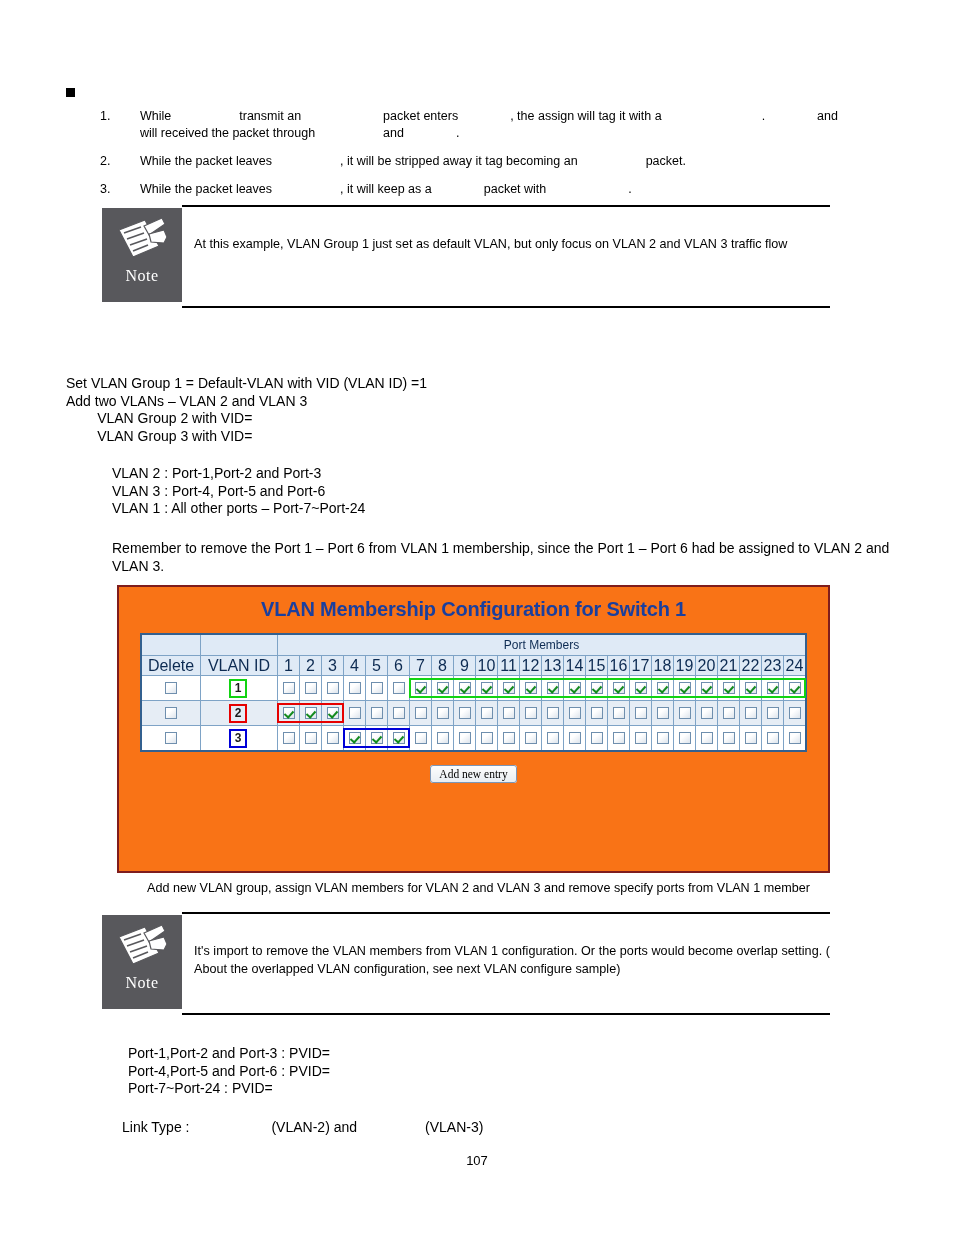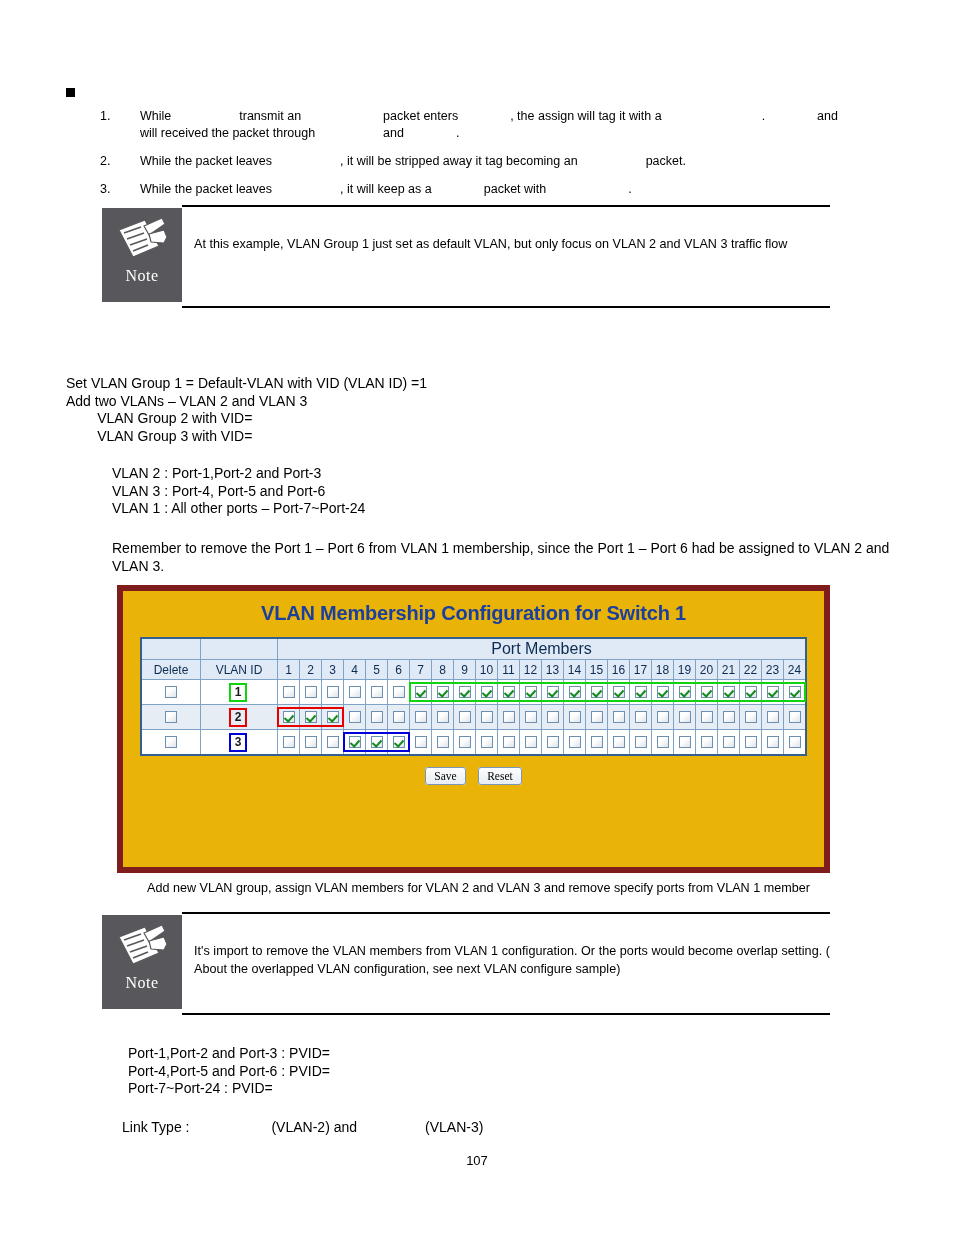--- a/index.html
+++ b/index.html
@@ -101,22 +101,22 @@
     white-space: pre-wrap;
   }
 
   
   .vlan-panel {
     position: absolute;
     left: 117px;
     top: 585px;
     width: 713px;
     height: 288px;
-    border: 6px solid #7f1d1d;
-    background: #eab308;
+    border: 2px solid #7f1d1d;
+    background: #f97316;
     box-sizing: border-box;
   }
   .vlan-title {
     text-align: center;
     color: #1a3f9e;
     font-weight: bold;
     font-size: 20px;
     margin-top: 11px;
     letter-spacing: -0.2px;
   }
@@ -163,28 +163,28 @@
     border: 1px solid #7ea3c6;
     padding: 0;
     text-align: center;
     font-weight: normal;
   }
   .hdr-blank, .hdr-pm {
     background: #dfeaf6;
     height: 20px;
     color: #0d2b52;
     font-weight: bold;
-    font-size: 16px;
+    font-size: 12px;
   }
   .hdr-sub {
     background: #dfeaf6;
     height: 19px;
     color: #0d2b52;
     font-weight: bold;
-    font-size: 12px;
+    font-size: 16px;
   }
   .col-delete { width: 58px; }
   .col-vid    { width: 74px; }
   .col-port   { width: 21px; }
   .row-body td { height: 24px; }
   .row-alt { background: #e6edf5; }
 
   .cb {
     display: inline-block;
     width: 12px;
@@ -428,23 +428,22 @@
           <td class="col-port port-cell"><span class="cb"></span></td>
           <td class="col-port port-cell"><span class="cb"></span></td>
           <td class="col-port port-cell"><span class="cb"></span></td>
           <td class="col-port port-cell"><span class="cb"></span></td>
           <td class="col-port port-cell"><span class="cb"></span></td>
           <td class="col-port port-cell"><span class="cb"></span></td>
         </tr>
       </tbody>
   </table>
 
-  <div class="btn-row btn-sr">
-    <span class="winbtn">Save</span>
-    <span class="winbtn">Reset</span>
+  <div class="btn-row btn-add">
+    <span class="winbtn">Add new entry</span>
   </div>
 </div>
 
 <div class="caption">Add new VLAN group, assign VLAN members for VLAN 2 and VLAN 3 and remove specify ports from VLAN 1 member</div>
 
 <div class="note" style="top:912px; height:103px;">
   <div class="rule-top"></div>
   <div class="note-icon">
     <svg width="54" height="50" viewBox="0 0 54 50" aria-hidden="true">
       <g fill="#ffffff" stroke="#58585c" stroke-width="1.2">

